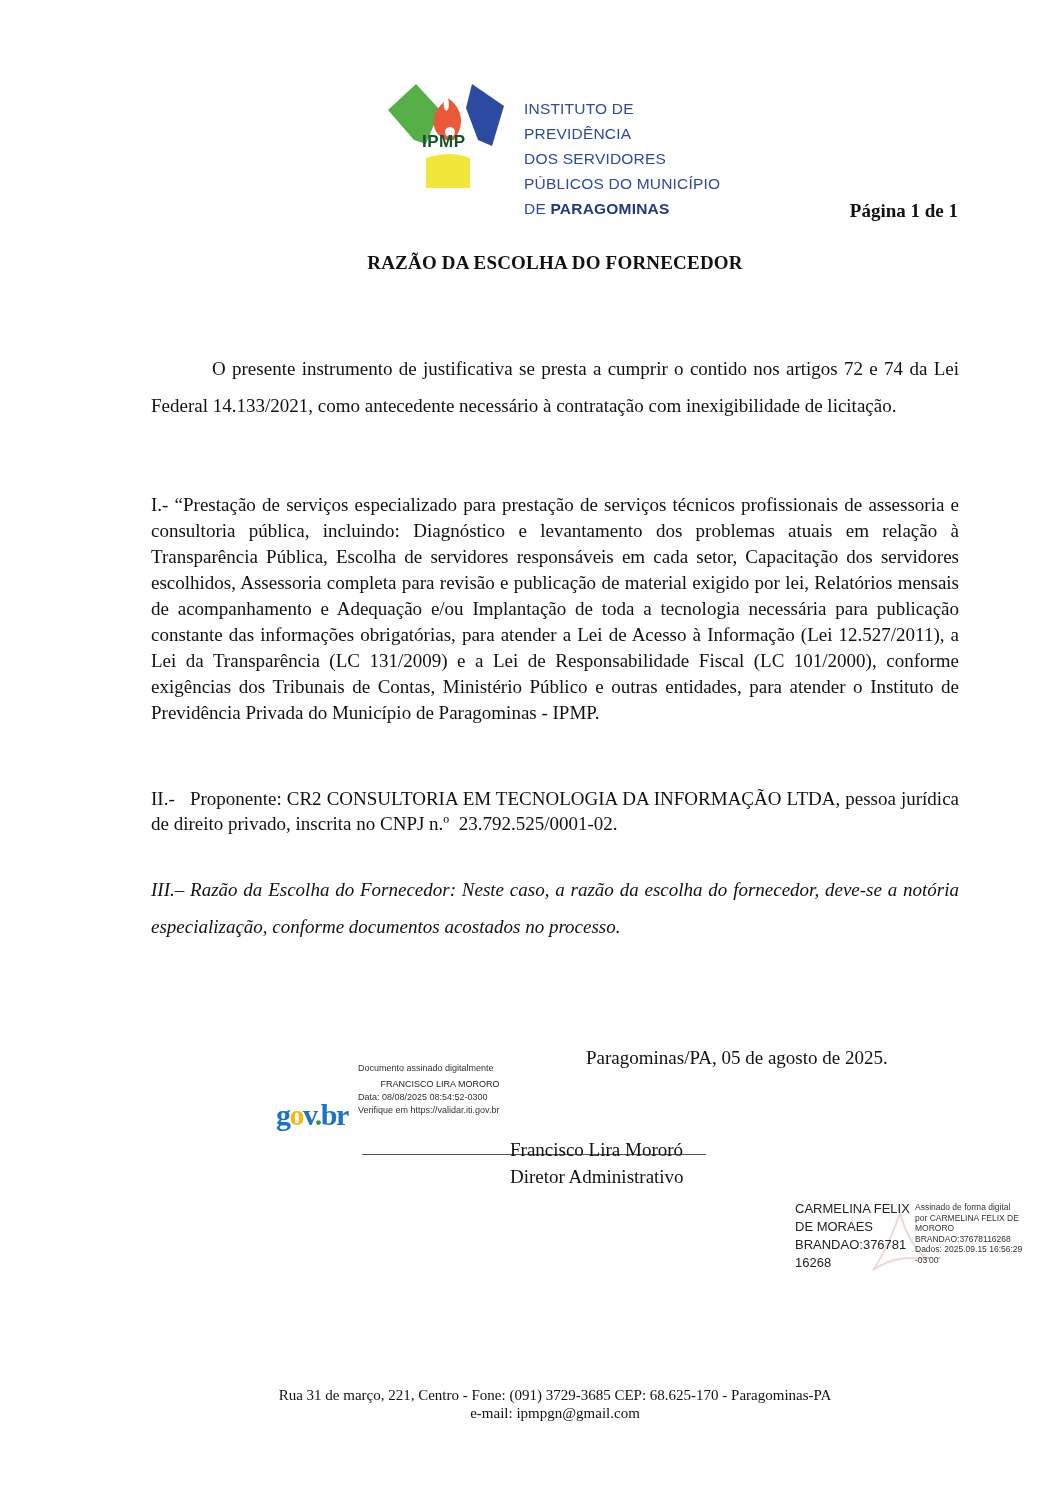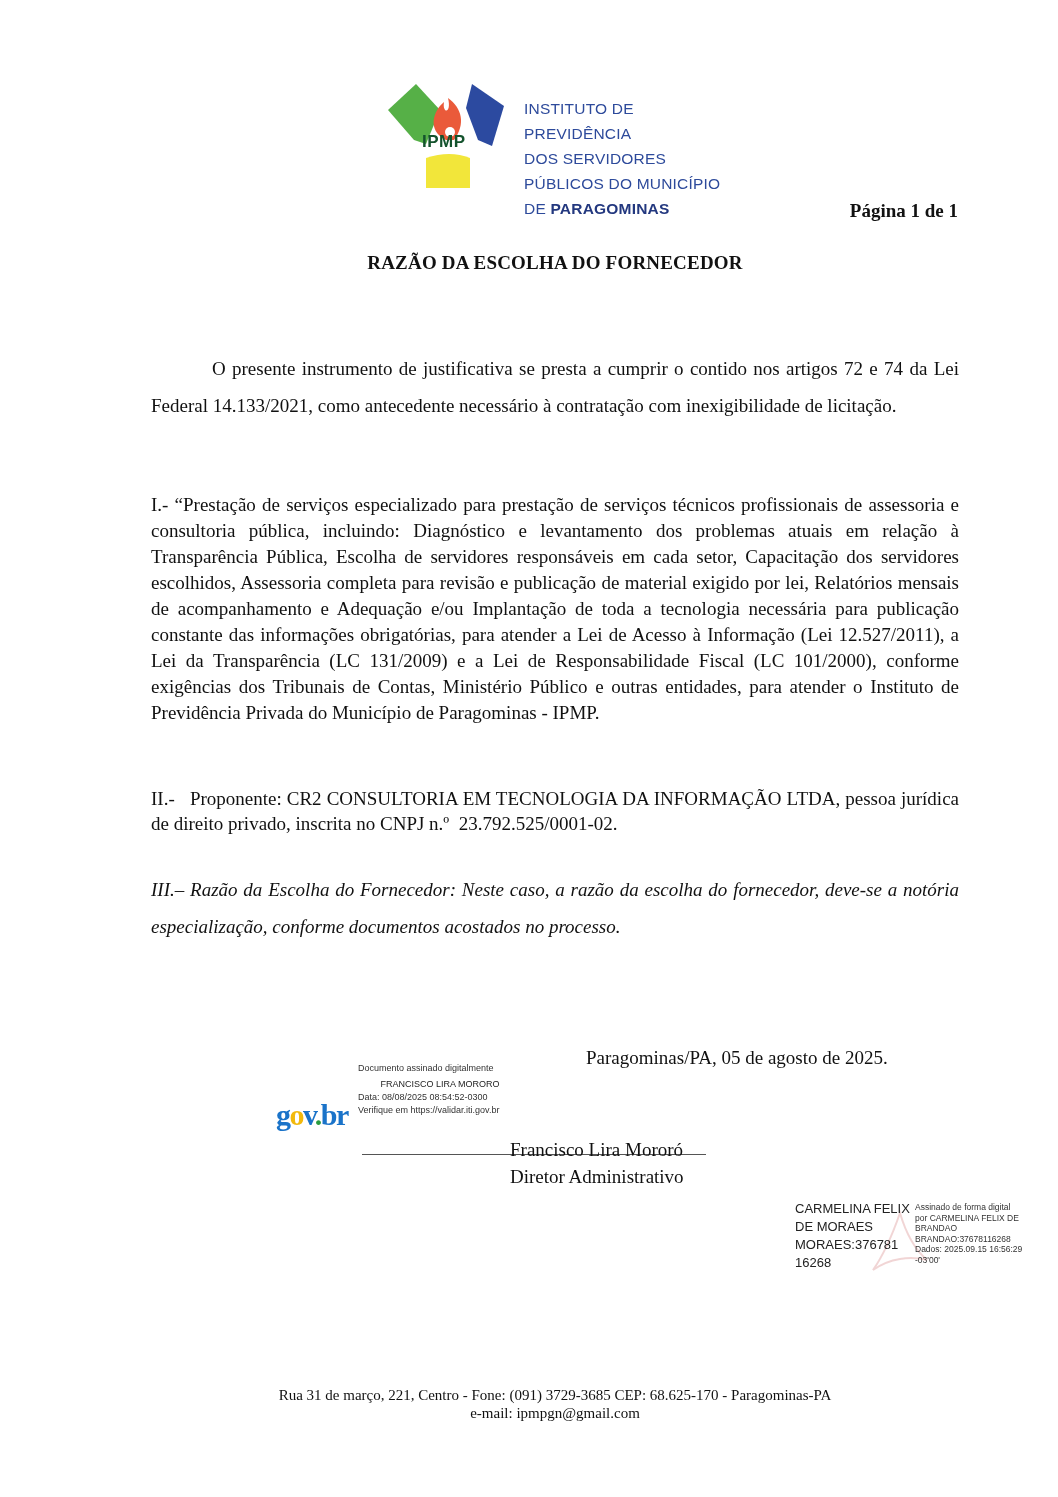--- a/index.html
+++ b/index.html
@@ -80,27 +80,27 @@
   <div>Diretor Administrativo</div>
 </div>
 
 <div class="abs csig">
   <svg class="abs csig-wm" viewBox="0 0 70 70">
     <path d="M35,5 C28,25 20,45 8,62 C25,50 45,48 62,52 C48,40 40,22 35,5 Z" fill="none" stroke="#d88a8a" stroke-width="2"></path>
   </svg>
   <div class="abs csig-name">
     <div>CARMELINA FELIX</div>
     <div>DE MORAES</div>
-    <div>MORAES:376781</div>
+    <div>BRANDAO:376781</div>
     <div>16268</div>
   </div>
   <div class="abs csig-info">
     <div>Assinado de forma digital</div>
     <div>por CARMELINA FELIX DE</div>
-    <div>BRANDAO</div>
+    <div>MORORO</div>
     <div>BRANDAO:37678116268</div>
     <div>Dados: 2025.09.15 16:56:29</div>
     <div>-03'00'</div>
   </div>
 </div>
 
 <div class="abs footer">
   <div>Rua 31 de março, 221, Centro - Fone: (091) 3729-3685 CEP: 68.625-170 - Paragominas-PA</div>
   <div>e-mail: ipmpgn@gmail.com</div>
 </div>

